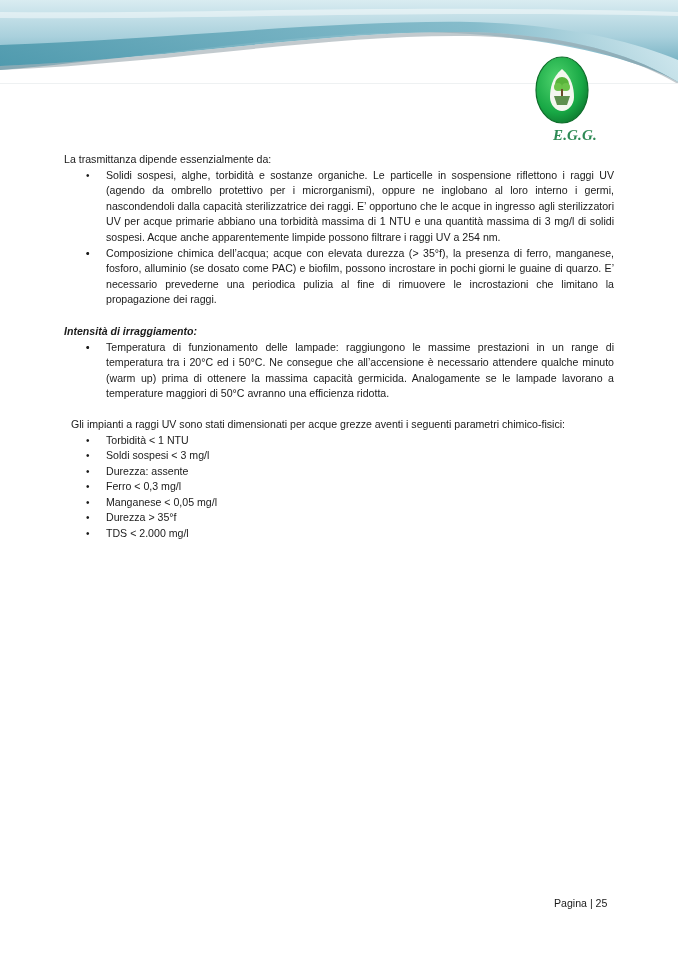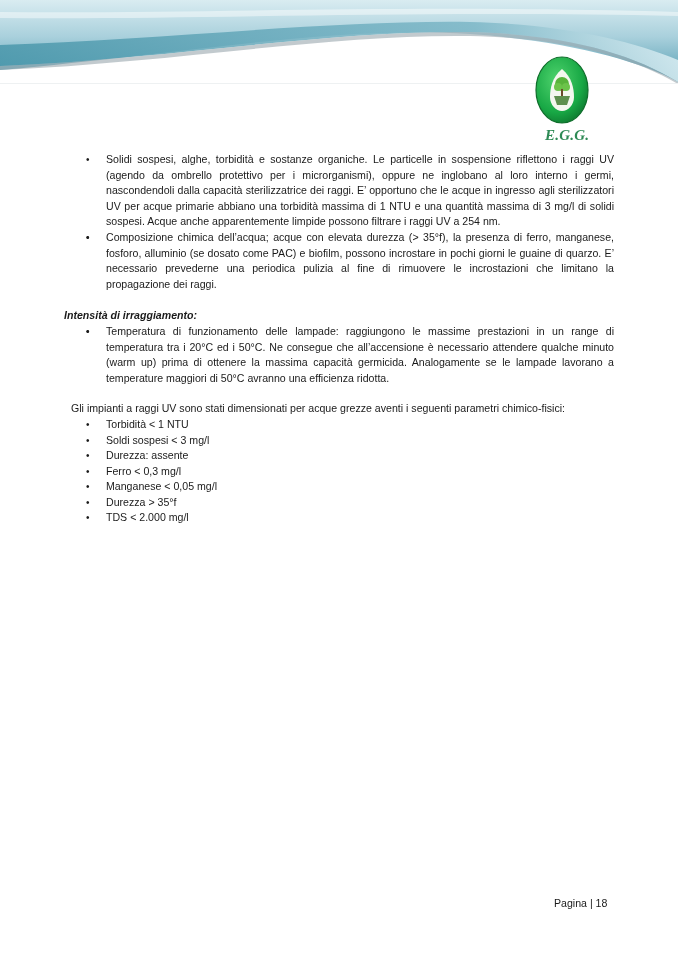--- a/index.html
+++ b/index.html
@@ -10,20 +10,21 @@
     }
     .header-wave { position: absolute; left: 0; top: 0; width: 678px; height: 100px; }
     .header-rule { position: absolute; left: 0; top: 83px; width: 678px; height: 1px; background: #eef1f2; }
     .logo { position: absolute; left: 534px; top: 55px; width: 56px; height: 90px; }
     .logo svg { display: block; }
     .logo-text {
       position: absolute; left: 545px; top: 127px; width: 60px;
       font-family: "Liberation Serif", "DejaVu Serif", serif;
       font-style: italic; font-weight: bold; font-size: 15px; color: #2e8a55;
       letter-spacing: 0.2px;
+      text-align: center;
     }
     .content {
       position: absolute; left: 64px; top: 152px; width: 550px;
       font-size: 10.6px; line-height: 15.6px;
     }
     .content p { margin: 0; text-align: justify; }
     .content ul { margin: 0; padding: 0; list-style: none; }
     .content li { position: relative; padding-left: 42px; text-align: justify; }
     .content li .bullet {
       position: absolute; left: 22px; top: 0; font-size: 10px;
@@ -73,20 +74,21 @@
     <circle cx="28" cy="29" r="7" fill="#58b33a"></circle>
     <circle cx="24" cy="32" r="4" fill="#6cc34a"></circle>
     <circle cx="32" cy="32" r="4" fill="#6cc34a"></circle>
     <rect x="27" y="34" width="2" height="7" fill="#6b4b2a"></rect>
     <path d="M20,41 L36,41 L33,50 L23,50 Z" fill="#5e8f4e"></path>
   </svg>
 </div>
 <div class="logo-text">E.G.G.</div>
 
 <div class="content">
+  <p>La trasmittanza dipende essenzialmente da:</p>
   <ul>
     <li><span class="bullet">•</span><span>Solidi sospesi, alghe, torbidità e sostanze organiche. Le particelle in sospensione riflettono i raggi UV (agendo da ombrello protettivo per i microrganismi), oppure ne inglobano al loro interno i germi, nascondendoli dalla capacità sterilizzatrice dei raggi. E’ opportuno che le acque in ingresso agli sterilizzatori UV per acque primarie abbiano una torbidità massima di 1 NTU e una quantità massima di 3 mg/l di solidi sospesi. Acque anche apparentemente limpide possono filtrare i raggi UV a 254 nm.</span></li>
     <li><span class="bullet">•</span></li>
     <li><span class="bullet">•</span><span>Composizione chimica dell’acqua; acque con elevata durezza (&gt; 35°f), la presenza di ferro, manganese, fosforo, alluminio (se dosato come PAC) e biofilm, possono incrostare in pochi giorni le guaine di quarzo. E’ necessario prevederne una periodica pulizia al fine di rimuovere le incrostazioni che limitano la propagazione dei raggi.</span></li>
   </ul>
 
   <p class="heading">Intensità di irraggiamento:</p>
   <ul>
     <li><span class="bullet">•</span></li>
     <li><span class="bullet">•</span><span>Temperatura di funzionamento delle lampade: raggiungono le massime prestazioni in un range di temperatura tra i 20°C ed i 50°C. Ne consegue che all’accensione è necessario attendere qualche minuto (warm up) prima di ottenere la massima capacità germicida. Analogamente se le lampade lavorano a temperature maggiori di 50°C avranno una efficienza ridotta.</span></li>
@@ -98,13 +100,13 @@
     <li><span class="bullet">•</span><span>Torbidità &lt; 1 NTU</span></li>
     <li><span class="bullet">•</span><span>Soldi sospesi &lt; 3 mg/l</span></li>
     <li><span class="bullet">•</span><span>Durezza: assente</span></li>
     <li><span class="bullet">•</span><span>Ferro &lt; 0,3 mg/l</span></li>
     <li><span class="bullet">•</span><span>Manganese &lt; 0,05 mg/l</span></li>
     <li><span class="bullet">•</span><span>Durezza &gt; 35°f</span></li>
     <li><span class="bullet">•</span><span>TDS &lt; 2.000 mg/l</span></li>
   </ul>
 </div>
 
-<div class="footer">Pagina | 18</div>
+<div class="footer">Pagina | 25</div>
 
 </body></html>

